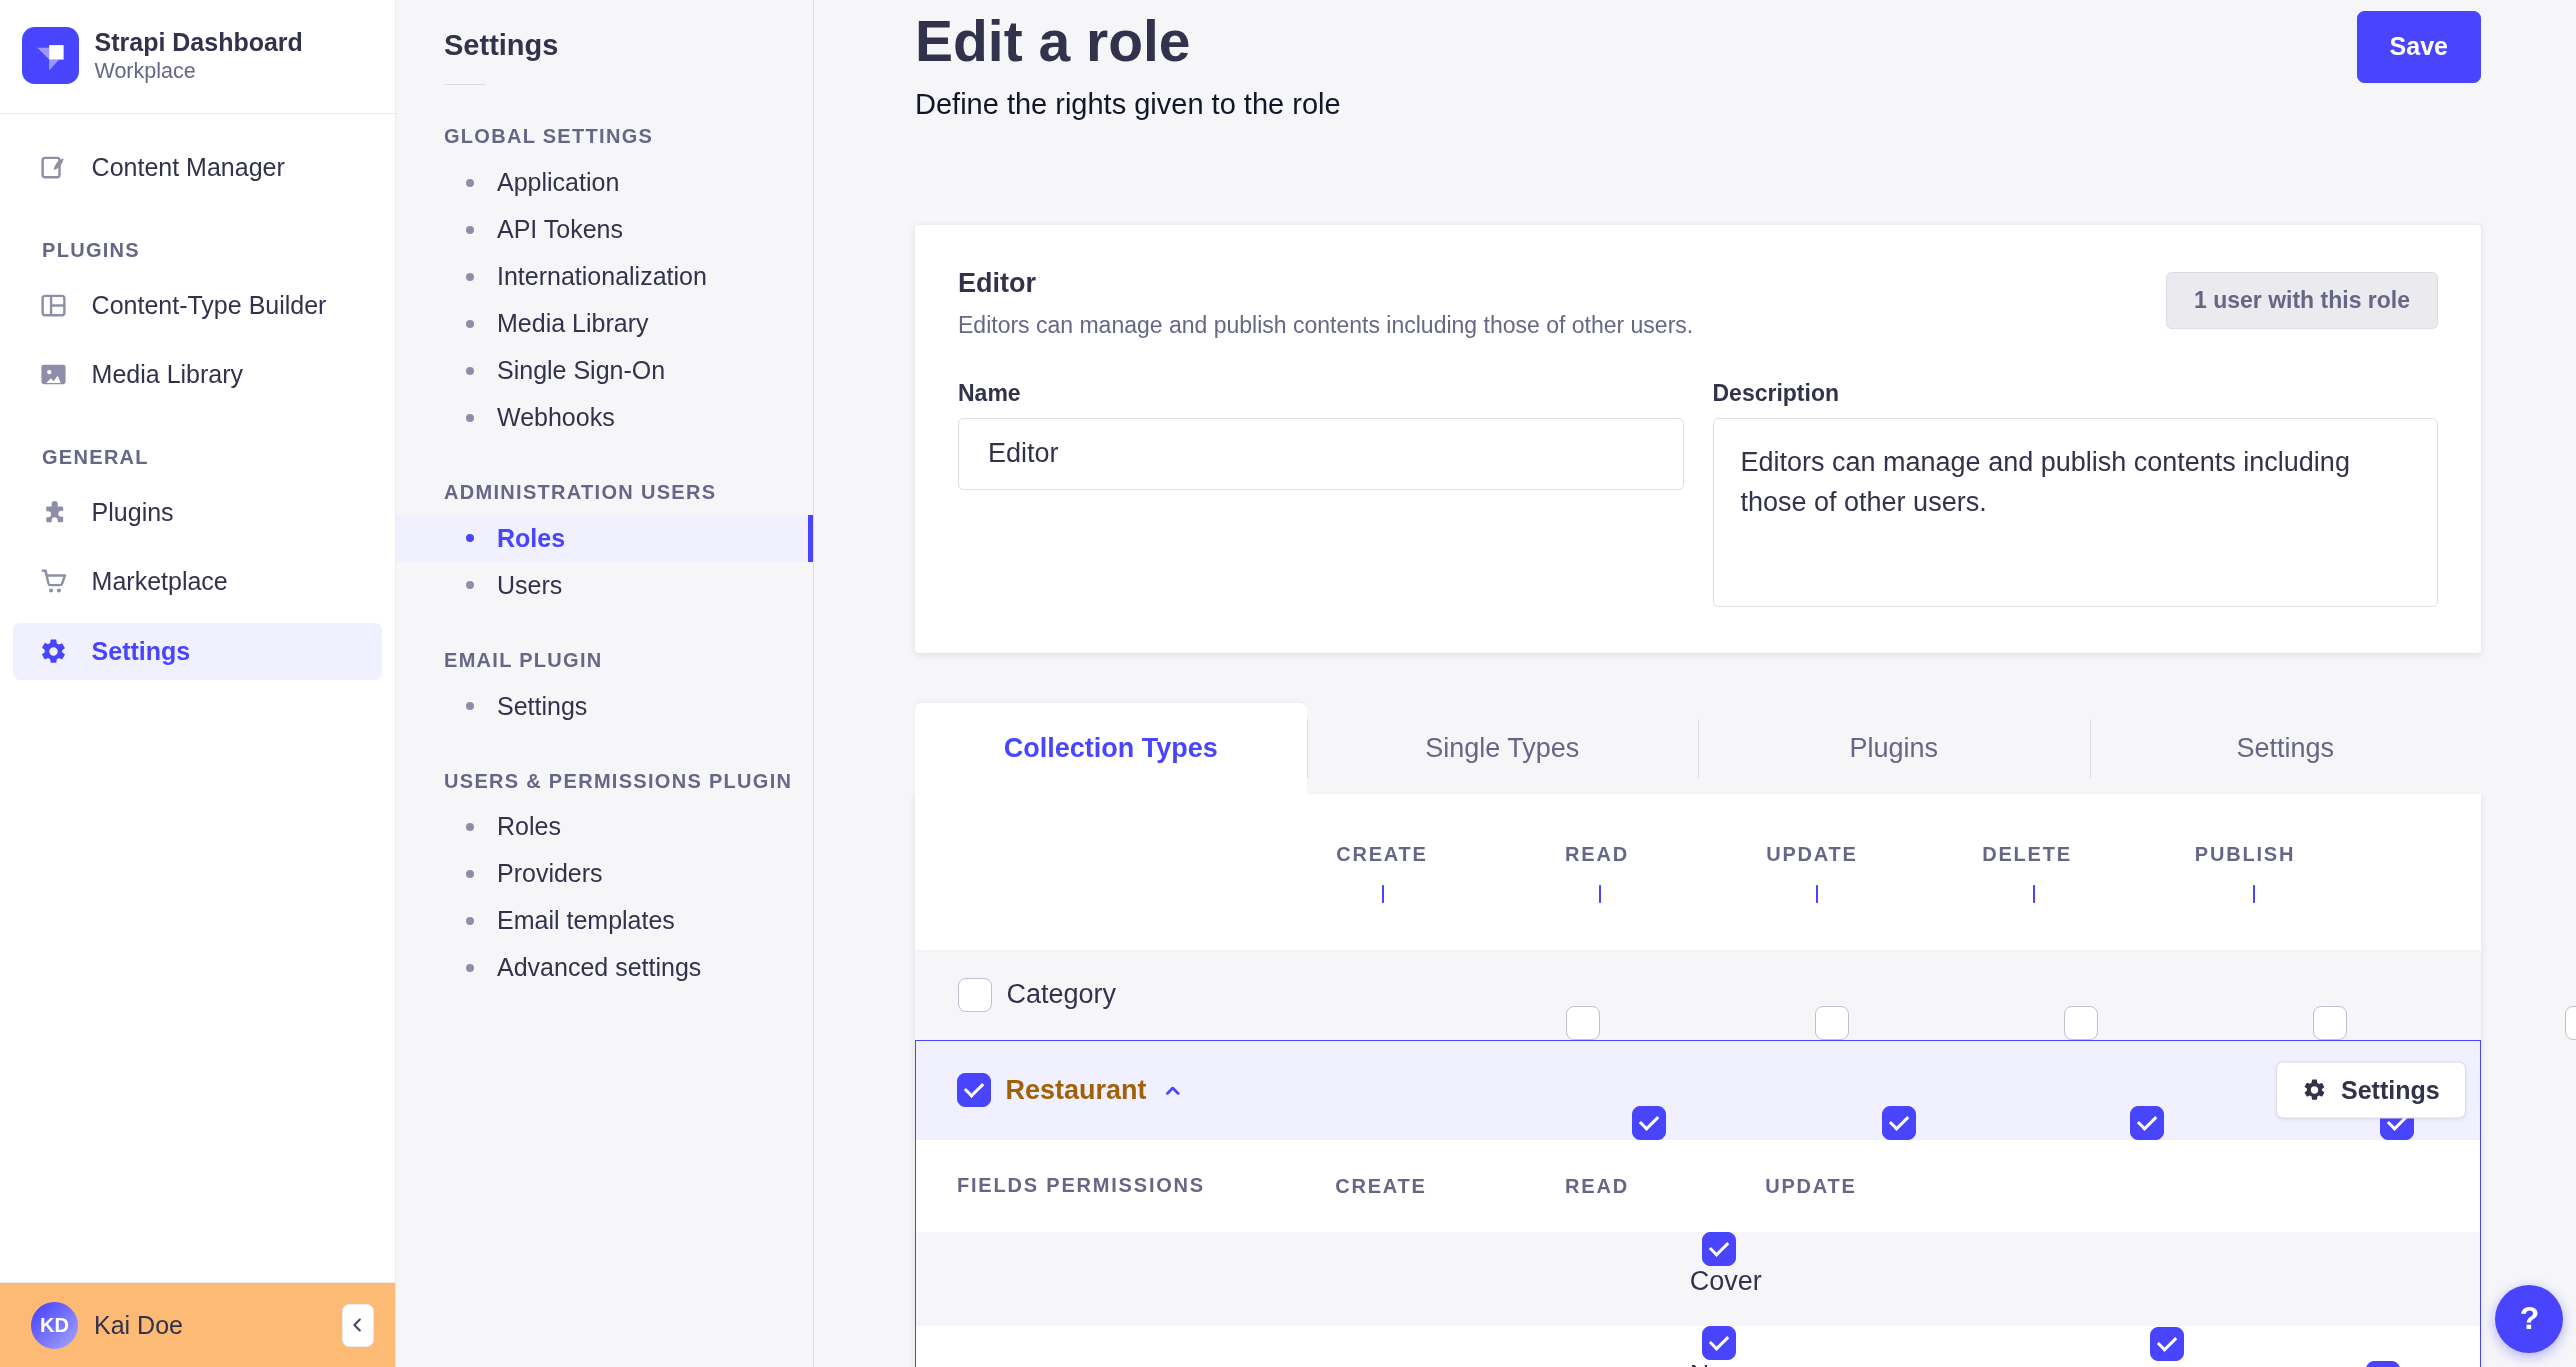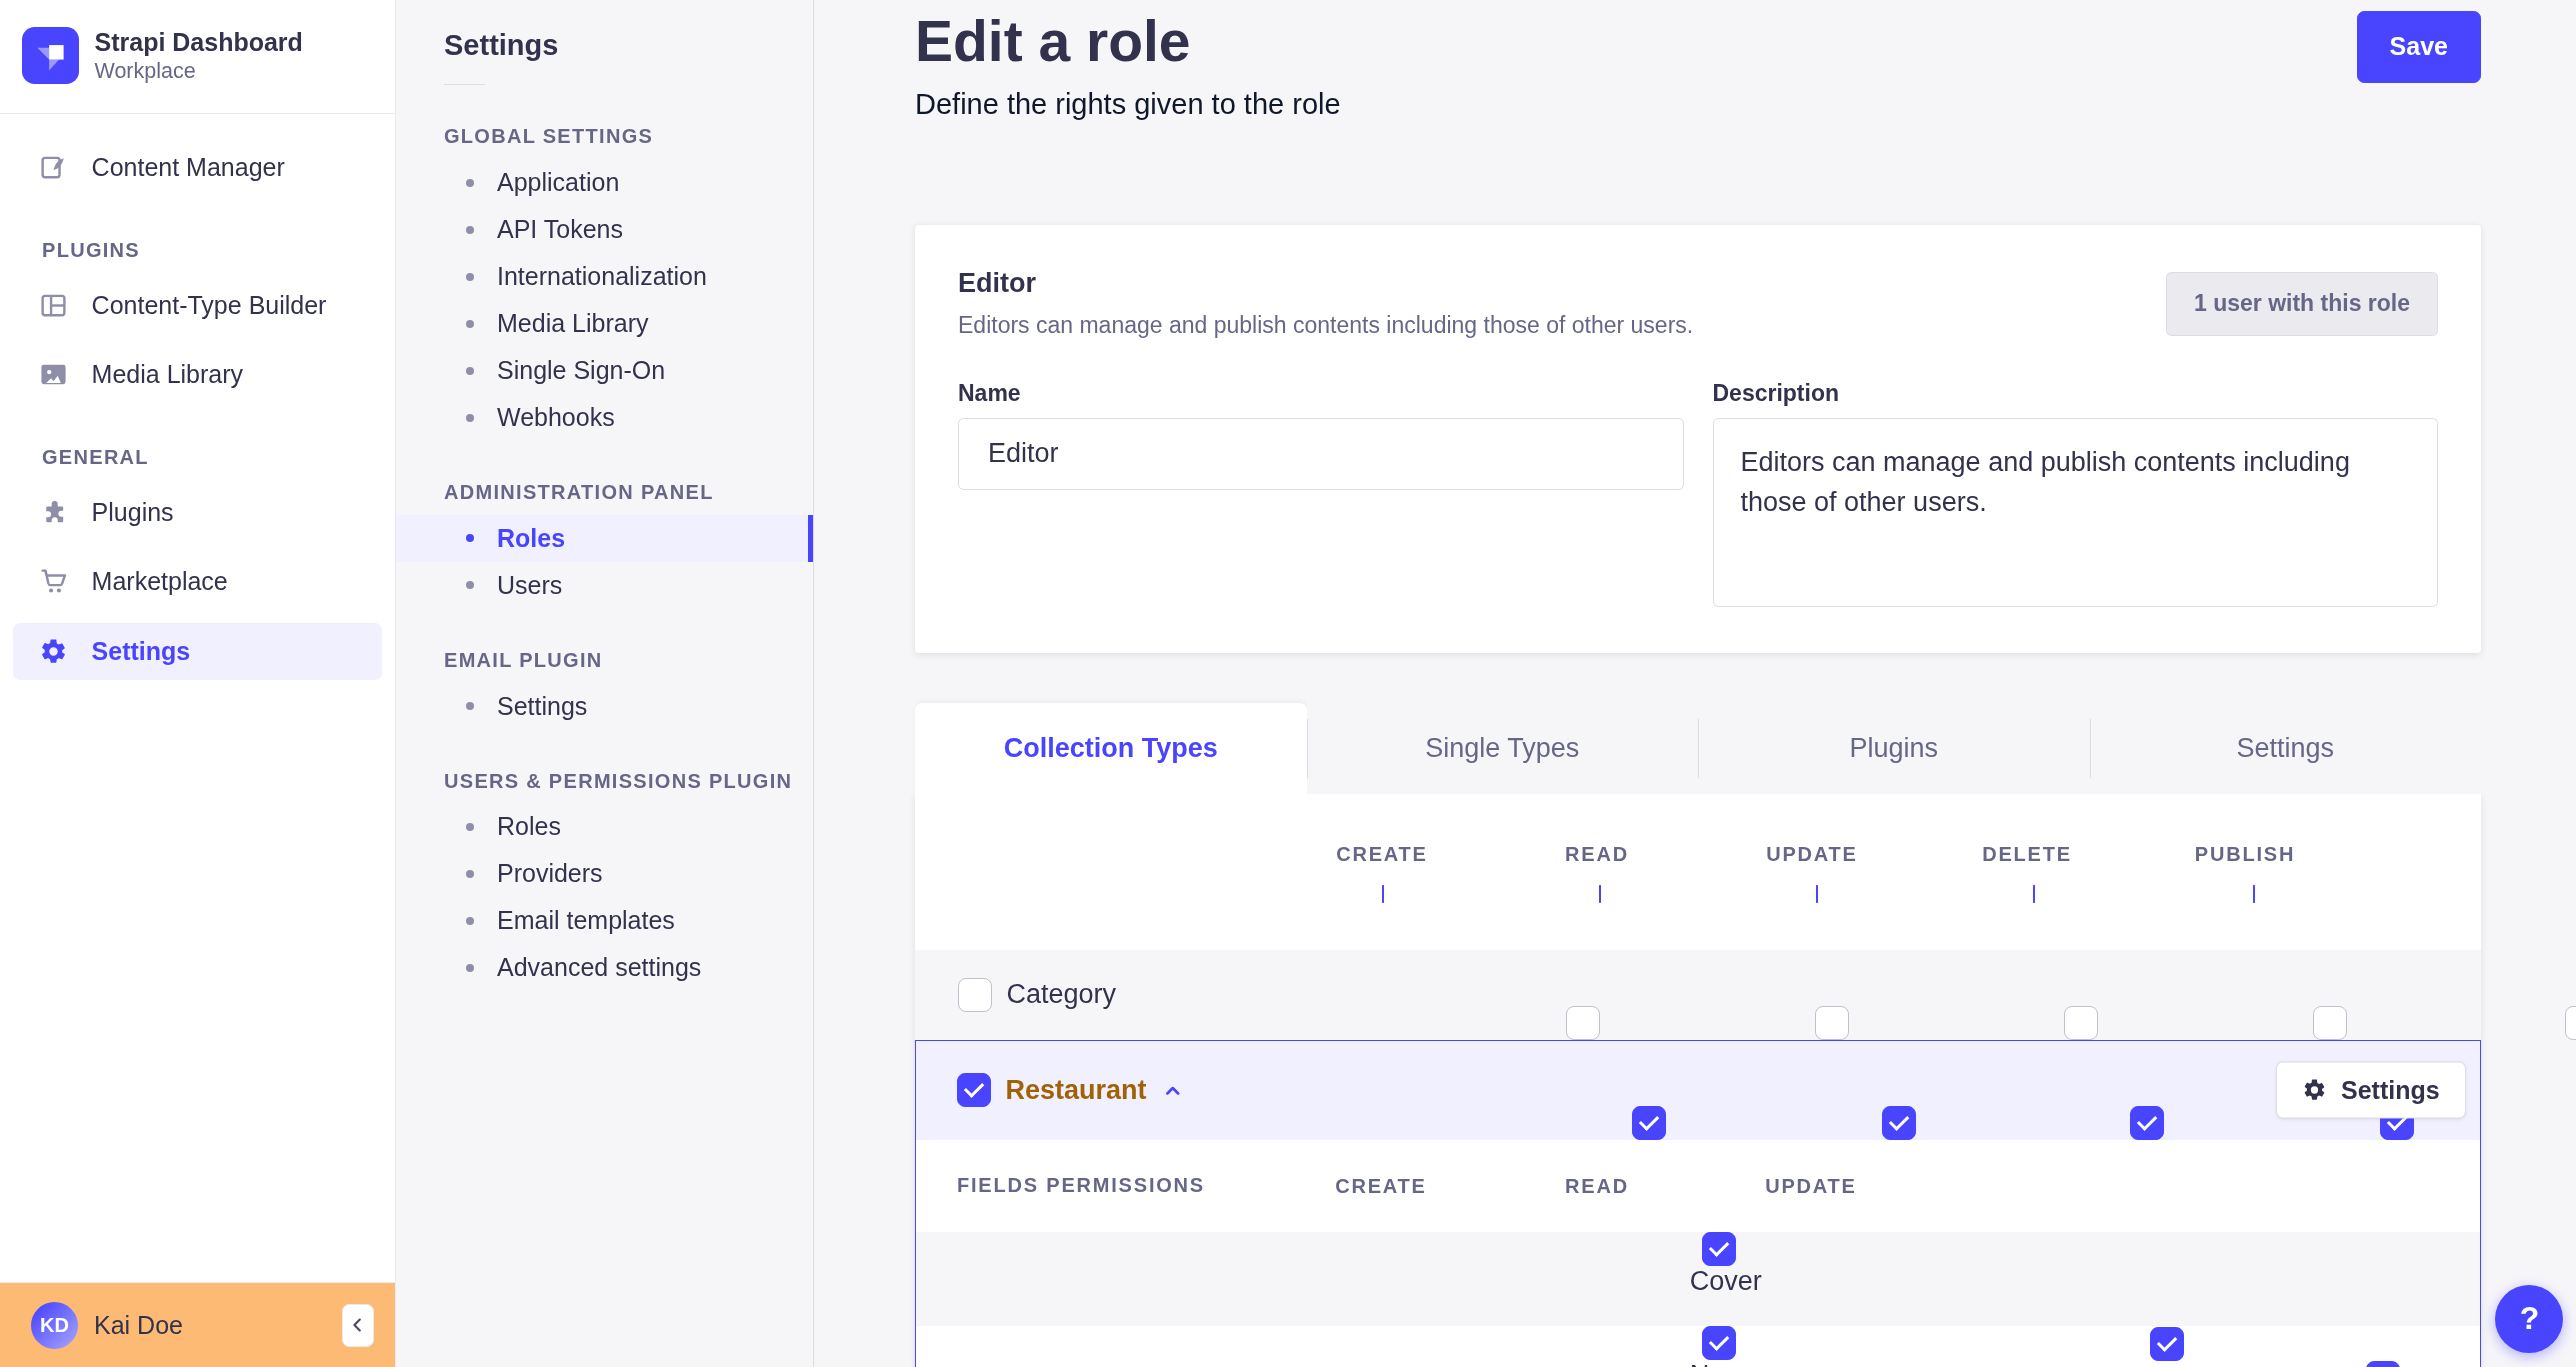--- a/index.html
+++ b/index.html
@@ -90,21 +90,21 @@
 
   .role-card {
     margin-top:104px; background:#fff; border-radius:4px;
     box-shadow:0 1.8px 7.2px rgba(33,33,52,.1);
     padding:43px;
   }
   .role-card-head { display:flex; align-items:flex-start; justify-content:space-between; }
   .role-card-title { font-size:27px; font-weight:700; color:#32324d; }
   .role-card-desc { font-size:23px; color:#666687; margin-top:12.6px; }
   .users-role-btn {
-    height:64px; padding:8px 27px; background:#eaeaef; border:0.9px solid #dcdce4;
+    height:57px; padding:8px 27px; background:#eaeaef; border:0.9px solid #dcdce4;
     border-radius:5.4px; color:#666687; font-size:23px; font-weight:700; cursor:pointer;
     font-family:"Liberation Sans", sans-serif; margin-top:3.6px;
   }
   .role-fields { display:grid; grid-template-columns:1fr 1fr; gap:29px; margin-top:41px; }
   .field-label { font-size:23px; font-weight:700; color:#32324d; margin-bottom:10.8px; }
   .text-input {
     width:100%; height:72px; border:0.9px solid #dcdce4; border-radius:5.4px;
     padding:0 29px; font-size:27px; color:#32324d; background:#fff;
     font-family:"Liberation Sans", sans-serif;
   }
@@ -306,21 +306,21 @@
         <span class="bullet"></span>
         <span>Single Sign-On</span>
       </div>
     <div class="subnav-item">
         <span class="bullet"></span>
         <span>Webhooks</span>
       </div>
   </div>
 
   <div class="subnav-section">
-    <div class="subnav-section-title">ADMINISTRATION PANEL</div>
+    <div class="subnav-section-title">ADMINISTRATION USERS</div>
     <div class="subnav-item active">
         <span class="bullet"></span>
         <span>Roles</span>
       </div>
     <div class="subnav-item">
         <span class="bullet"></span>
         <span>Users</span>
       </div>
   </div>
 

